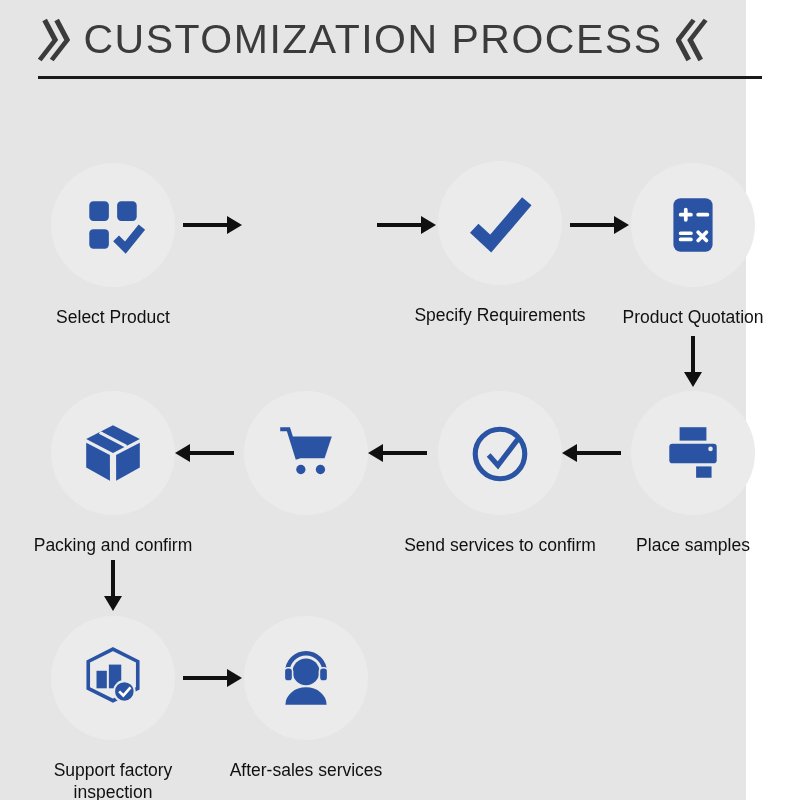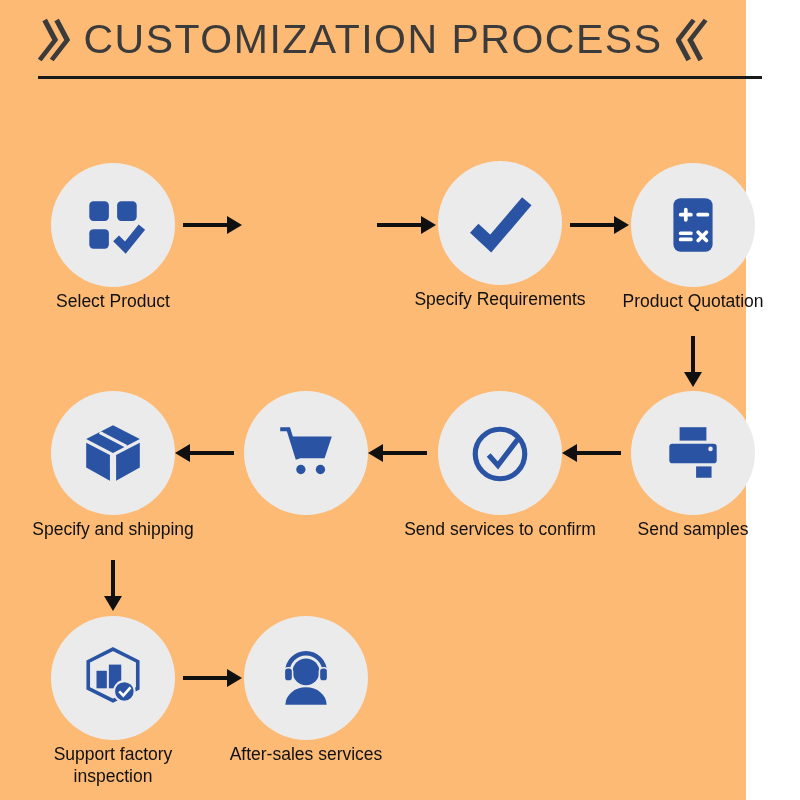--- a/index.html
+++ b/index.html
@@ -2,21 +2,21 @@
 <html><head>
 <meta charset="utf-8">
 <style>
   * { margin:0; padding:0; box-sizing:border-box; }
   html,body { background:#ffffff; }
   body {
     width:800px; height:800px;
     font-family:"Liberation Sans", sans-serif;
     position:relative; overflow:hidden;
   }
-  .canvas { position:relative; width:746px; height:800px; background:#fdba74; }
+  .canvas { position:relative; width:746px; height:800px; background:#e5e5e5; }
 
   
   .title-row {
     position:absolute; top:16px; left:0; width:100%;
     display:flex; justify-content:center; align-items:center; gap:14px;
   }
   .title {
     font-size:41px; font-weight:500; color:#3b3b3b;
     letter-spacing:1.5px; white-space:nowrap;
   }
@@ -26,21 +26,21 @@
   }
 
   
   .node { position:absolute; width:210px; text-align:center; }
   .circle {
     width:124px; height:124px; border-radius:50%;
     background:#ebebeb; margin:0 auto;
     display:flex; align-items:center; justify-content:center;
   }
   .label {
-    margin-top:4px; font-size:17.5px; color:#101010;
+    margin-top:20px; font-size:17.5px; color:#101010;
     line-height:1.25; white-space:nowrap;text-align:center;
   }
   .label.wrap { white-space:normal; max-width:150px; margin-left:auto; margin-right:auto; }
 
   
   .arr { position:absolute; background:#101010; }
   .arr.h { height:3.5px; }
   .arr.v { width:3.5px; }
   .arr.right::after {
     content:""; position:absolute; left:100%; top:50%; transform:translateY(-50%);
@@ -121,21 +121,21 @@
 
   <div class="node" style="left:588px;top:391px">
     <div class="circle">
       <svg width="66" height="66" viewBox="0 0 64 64">
         <rect x="19" y="7" width="26" height="13" fill="#2a54a3"></rect>
         <rect x="9" y="23" width="46" height="19" rx="3" fill="#2a54a3"></rect>
         <circle cx="49" cy="28" r="2.2" fill="#ebebeb"></circle>
         <rect x="35" y="45" width="15" height="11" fill="#2a54a3"></rect>
       </svg>
     </div>
-    <div class="label">Send samples</div>
+    <div class="label">Place samples</div>
   </div>
 
   <div class="node" style="left:395px;top:391px">
     <div class="circle">
       <svg width="66" height="66" viewBox="0 0 64 64">
         <circle cx="32" cy="33" r="24" fill="none" stroke="#2a54a3" stroke-width="5"></circle>
         <path d="M21 34 l9 10 L49 19" fill="none" stroke="#2a54a3" stroke-width="5"></path>
       </svg>
     </div>
     <div class="label">Send services to confirm</div>
@@ -154,21 +154,21 @@
 
   <div class="node" style="left:8px;top:391px">
     <div class="circle">
       <svg width="66" height="66" viewBox="0 0 64 64">
         <polygon points="32,5 58,18.5 32,32 6,18.5" fill="#2a54a3"></polygon>
         <polygon points="6,22 29,34 29,59 6,46" fill="#2a54a3"></polygon>
         <polygon points="58,22 35,34 35,59 58,46" fill="#2a54a3"></polygon>
         <path d="M19 12 L45 25.5" stroke="#ebebeb" stroke-width="3" fill="none"></path>
       </svg>
     </div>
-    <div class="label">Specify and shipping</div>
+    <div class="label">Packing and confirm</div>
   </div>
 
   <div class="arr h left" style="left:577px;top:451px;width:44px"></div>
   <div class="arr h left" style="left:383px;top:451px;width:44px"></div>
   <div class="arr h left" style="left:190px;top:451px;width:44px"></div>
   <div class="arr v down" style="left:111px;top:560px;height:36px"></div>
 
   <div class="node" style="left:201px;top:616px">
     <div class="circle">
       <svg width="66" height="66" viewBox="0 0 64 64">

